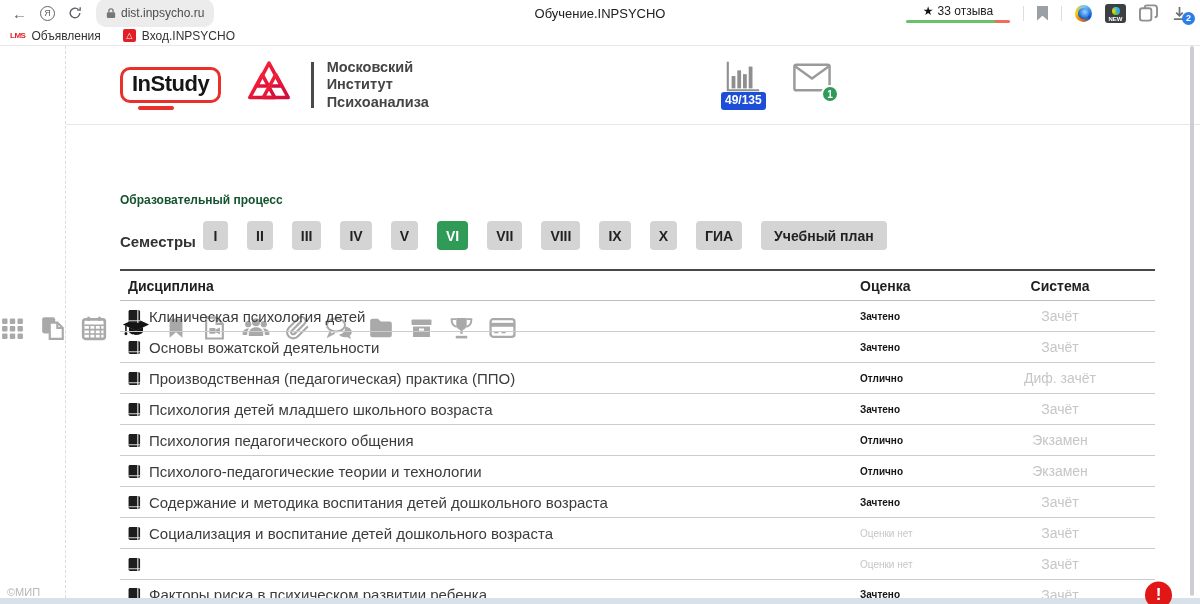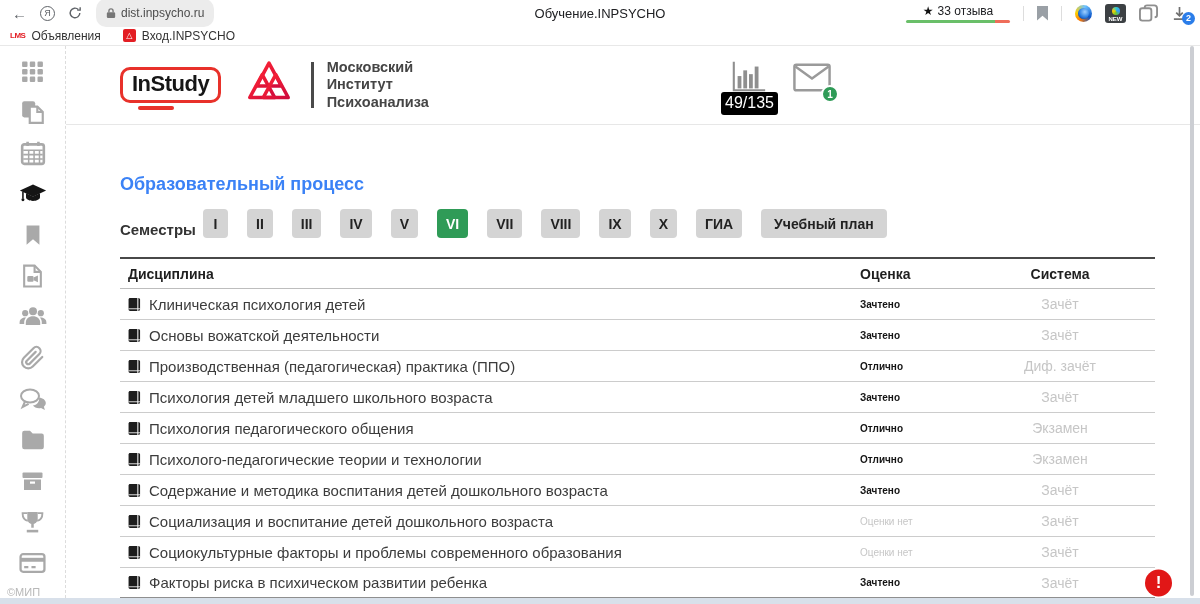--- a/index.html
+++ b/index.html
@@ -30,39 +30,39 @@
   .dl-badge{position:absolute;right:-7px;bottom:-4px;min-width:13px;height:13px;border-radius:50%;background:#2b7de9;color:#fff;font-size:9px;font-weight:bold;display:flex;align-items:center;justify-content:center}
 
   
   .bookmarksbar{height:20px;display:flex;align-items:center;padding-left:10px;gap:22px;border-bottom:1px solid #e8e8e8;background:#fff}
   .bm-item{display:flex;align-items:center;gap:6px;font-size:12px;color:#333}
   .lms-fav{color:#e31e24;font-size:8px;font-weight:bold;letter-spacing:-.5px}
   .inp-fav{width:13px;height:13px;background:#e31e24;border-radius:2px;color:#fff;font-size:8px;display:flex;align-items:center;justify-content:center;line-height:1}
 
   
   .app{position:absolute;top:46px;left:0;right:0;bottom:6px;display:flex;background:#fff}
-  .sidebar{width:66px;flex:none;border-right:1px dashed #dcdcdc;display:flex;flex-direction:column;align-items:center;padding-top:12px;gap:15px;position:relative}
+  .sidebar{width:66px;flex:none;border-right:1px dashed #dcdcdc;display:flex;flex-direction:row;align-items:center;padding-top:12px;gap:15px;position:relative}
   .side-icon{width:28px;height:26px;display:flex;align-items:center;justify-content:center}
   .copyright{position:absolute;left:7px;bottom:0;font-size:11px;color:#b8b8b8}
 
   .content{flex:1;position:relative}
   .content-header{height:79px;border-bottom:1px solid #e7e7e7;display:flex;align-items:center;padding-left:54px;position:relative}
   .instudy{position:relative;margin-right:22px}
   .instudy-frame{border:3.5px solid #e8312a;border-radius:10px;padding:1px 9px 3px;font-size:22px;font-weight:bold;color:#161616;letter-spacing:-.5px}
   .instudy-bar{position:absolute;left:18px;bottom:-7px;width:36px;height:4.5px;background:#e8312a;border-radius:2px}
   .tri-logo{margin-right:16px;display:flex}
   .logo-divider{width:2.5px;height:46px;background:#4a4a4a;margin-right:13px}
   .institute{font-size:14.5px;font-weight:bold;color:#454545;line-height:1.2}
   .stats-block{position:absolute;left:655px;top:13px;display:flex;flex-direction:column;align-items:center}
-  .stats-badge{margin-top:-3px;background:#000000;border-radius:3px;color:#fff;font-size:16px;font-weight:normal;padding:1px 4px;line-height:1.3}
+  .stats-badge{margin-top:-3px;background:#1d4ed8;border-radius:3px;color:#fff;font-size:12px;font-weight:bold;padding:1px 4px;line-height:1.3}
   .mail-block{position:absolute;left:727px;top:17px}
   .mail-badge{position:absolute;right:-8px;bottom:-7px;width:18px;height:18px;border-radius:50%;background:#2f9b57;border:2px solid #fff;color:#fff;font-size:10px;font-weight:bold;display:flex;align-items:center;justify-content:center}
 
   .content-body{padding-left:54px}
-  .page-title{margin-top:49px;font-size:18px;font-weight:bold;color:#3b82f6}
+  .page-title{margin-top:68px;font-size:12px;font-weight:bold;color:#14532d}
   .tabs-row{margin-top:13px;display:flex;align-items:flex-end;height:30px}
   .sem-label{width:83px;font-size:15px;font-weight:bold;color:#333;flex:none}
   .sem-tabs{display:flex;align-items:center}
   .tab{height:29px;min-width:25px;padding:0 9px;background:#d4d4d4;border-radius:4px;font-size:14px;font-weight:bold;color:#222;display:flex;align-items:center;justify-content:center;margin-right:19px;cursor:default;white-space:nowrap}
   .tab.active{background:#2f9b57;color:#fff}
   .tab.plan{margin-right:0;padding:0 13px}
 
   .table{width:1035px;margin-top:19px}
   .thead{display:grid;grid-template-columns:1fr 105px 190px;height:32px;align-items:center;border-top:2px solid #484848;border-bottom:1px solid #bdbdbd;font-weight:bold;font-size:14px;color:#1f1f1f}
   .th-name{padding-left:8px}
@@ -452,21 +452,20 @@
   </div>
               <div class="row">
     <div class="c-name">
       <span class="book">
         <svg width="13" height="15" viewBox="0 0 14 16">
                       <path d="M2.2 1h9c1 0 1.8.8 1.8 1.8v10.4c0 1-.8 1.8-1.8 1.8h-9C1.3 15 .6 14.3.6 13.4V2.6C.6 1.7 1.3 1 2.2 1z" fill="#1d1d1d"></path>
                       <path d="M10.6 1v14" stroke="#fff" stroke-width="1.1"></path>
                       <path d="M.6 12.6h12.8" stroke="#fff" stroke-width=".9"></path>
                     </svg>
       </span>
-      <span class="txt">Социокультурные факторы и проблемы современного образования</span>
     </div>
     <div class="c-grade muted">Оценки нет</div>
     <div class="c-system">Зачёт</div>
 
   </div>
               <div class="row">
     <div class="c-name">
       <span class="book">
         <svg width="13" height="15" viewBox="0 0 14 16">
                       <path d="M2.2 1h9c1 0 1.8.8 1.8 1.8v10.4c0 1-.8 1.8-1.8 1.8h-9C1.3 15 .6 14.3.6 13.4V2.6C.6 1.7 1.3 1 2.2 1z" fill="#1d1d1d"></path>

